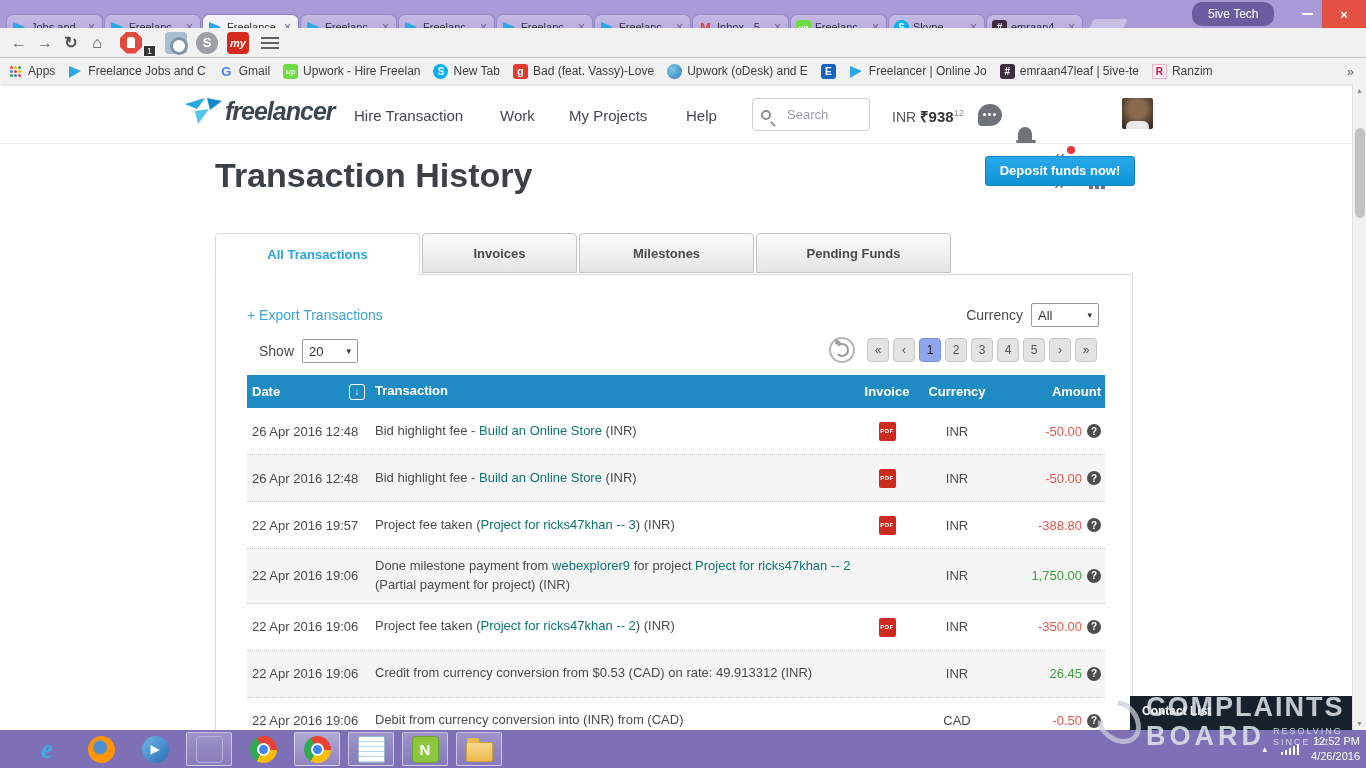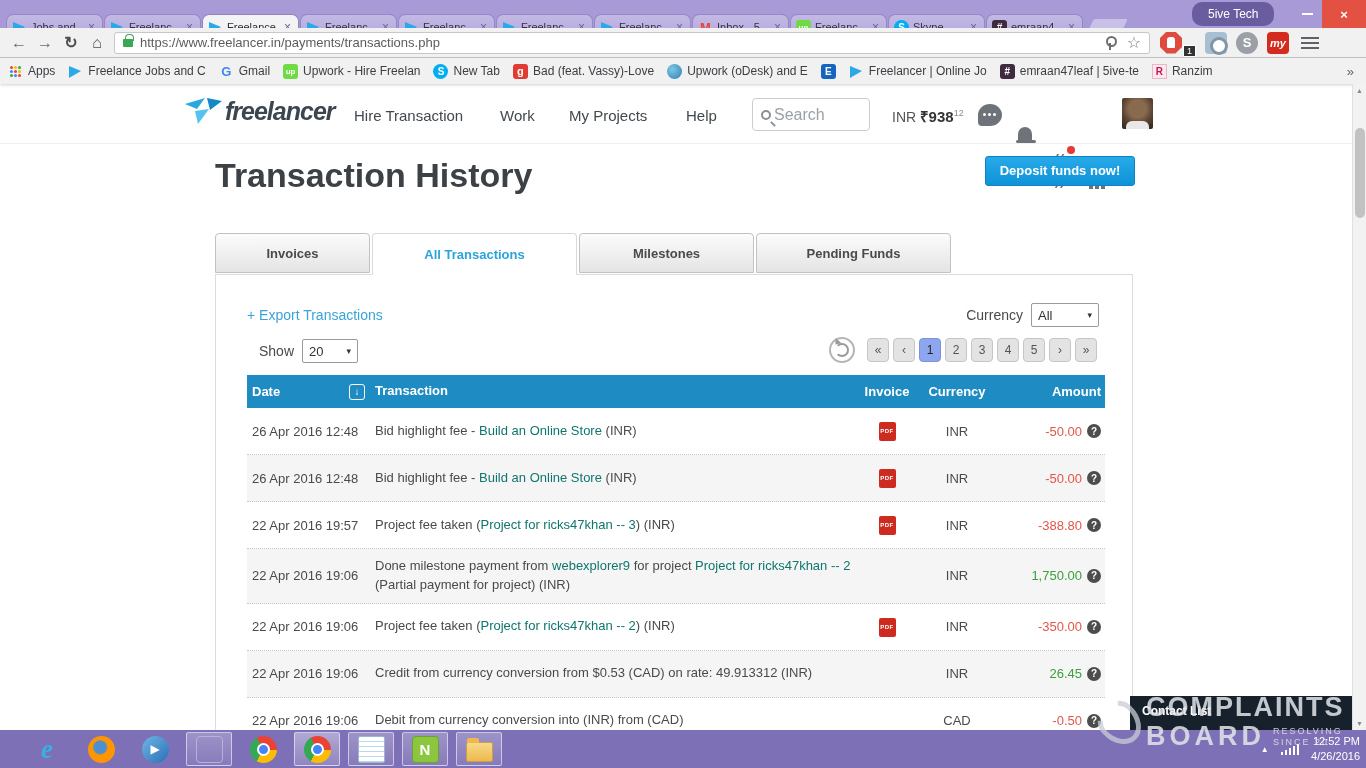--- a/index.html
+++ b/index.html
@@ -77,21 +77,21 @@
   .viewport { position:absolute; top:84px; left:0; width:1352px; height:646px; background:#fff; overflow:hidden; }
 
   .site-header { position:relative; height:60px; border-bottom:1px solid #efefef; }
   .logo { position:absolute; left:183px; top:12px; display:flex; align-items:center;justify-content:flex-end; }
   .logo-text { font-size:25px; font-weight:bold; font-style:italic; color:#3b4650; letter-spacing:-1px; margin-left:2px; }
   .nav-link { position:absolute; top:23px; font-size:15px; color:#42484d; }
   .searchbox { position:absolute; left:752px; top:14px; width:118px; height:33px; border:1px solid #ccc; border-radius:4px;
                display:flex; align-items:center; padding:0 8px; }
   .mag { width:10px; height:10px; border:2px solid #8a9094; border-radius:50%; position:relative; flex:none; }
   .mag::after { content:""; position:absolute; left:9px; top:9px; width:2px; height:6px; background:#8a9094; transform:rotate(-45deg); }
-  .search-ph { color:#9aa0a5; font-size:16px; margin-left:3px; }
+  .search-ph { color:#9aa0a5; font-size:13px; margin-left:16px; }
   .balance { position:absolute; left:892px; top:22px; font-size:14px; color:#555; }
   .balance b { color:#333; font-size:15px; }
   .balance sup { font-size:9px; color:#8a8a8a; }
   .hicon { position:absolute; top:20px; width:24px; height:22px; }
   .chat-bubble { background:#6d7378; border-radius:50% 50% 50% 4px; position:relative; }
   .chat-bubble::after { content:""; position:absolute; left:5px; top:9px; width:3px; height:3px; border-radius:50%; background:#fff; box-shadow:5px 0 0 #fff,10px 0 0 #fff; }
   .bell { position:relative; }
   .bell::before { content:""; position:absolute; left:4px; top:1px; width:14px; height:14px; background:#6d7378; border-radius:8px 8px 2px 2px; }
   .bell::after { content:""; position:absolute; left:2px; top:14px; width:20px; height:3px; background:#6d7378; border-radius:2px; box-shadow:8px 4px 0 -7px #6d7378; }
   .broadcast { color:#6d7378; font-size:13px; font-weight:bold; text-align:center; line-height:22px; position:relative; letter-spacing:1px; }
@@ -264,26 +264,20 @@
       <i></i>
     </div>
   <div class="winbtn wb-close2">×</div>
 </div>
 
 <div class="toolbar">
   <div class="navbtn">←</div>
   <div class="navbtn">→</div>
   <div class="navbtn dark">↻</div>
   <div class="navbtn dark">⌂</div>
-  <div class="urlbar">
-    <span class="lock"></span>
-    <span class="url-text">https://www.freelancer.in/payments/transactions.php</span>
-    <span class="keyicon"></span>
-    <span class="staricon">☆</span>
-  </div>
   <div class="extrow">
     <span class="ext ext-adblock"></span>
     <span class="ext-badge" style="position:relative;right:8px;top:8px;margin-right:-8px;">1</span>
     <span class="ext ext-camera"></span>
     <span class="ext ext-skype">S</span>
     <span class="ext ext-my">my</span>
   </div>
   <div class="menuicon"></div>
 </div>
 
@@ -362,22 +356,22 @@
     <div class="hicon broadcast" style="left:1048px;">(( ))</div>
     <div class="hicon gridicon" style="left:1086px;"></div>
     <div class="avatar"></div>
   </div>
 
   <div class="page">
     <div class="page-title">Transaction History</div>
     <div class="deposit-btn">Deposit funds now!</div>
 
     <div class="ptabs">
+        <div class="ptab active" style="width: 205px;">All Transactions</div>
         <div class="ptab" style="width: 155px;">Invoices</div>
-        <div class="ptab active" style="width: 205px;">All Transactions</div>
         <div class="ptab" style="width: 175px;">Milestones</div>
         <div class="ptab" style="width: 195px;">Pending Funds</div>
       </div>
 
     <div class="panel">
       <div class="export-link">+ Export Transactions</div>
       <div class="cur-wrap">
         <span class="cur-label">Currency</span>
         <span class="selectbox" style="width:68px;justify-content:space-between;">
           <span>All</span>

